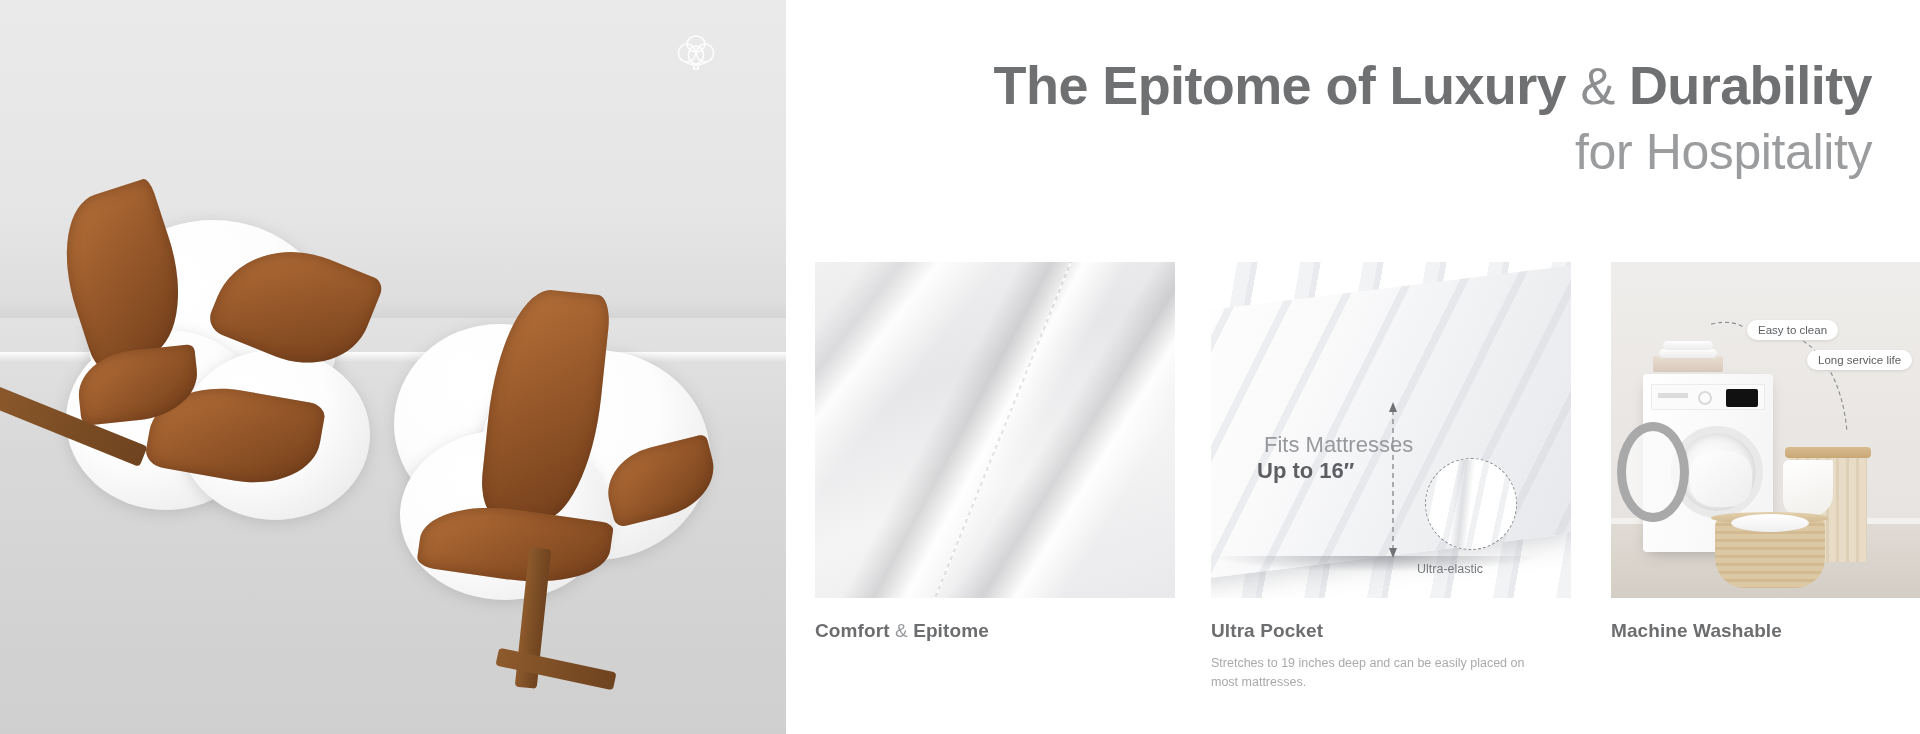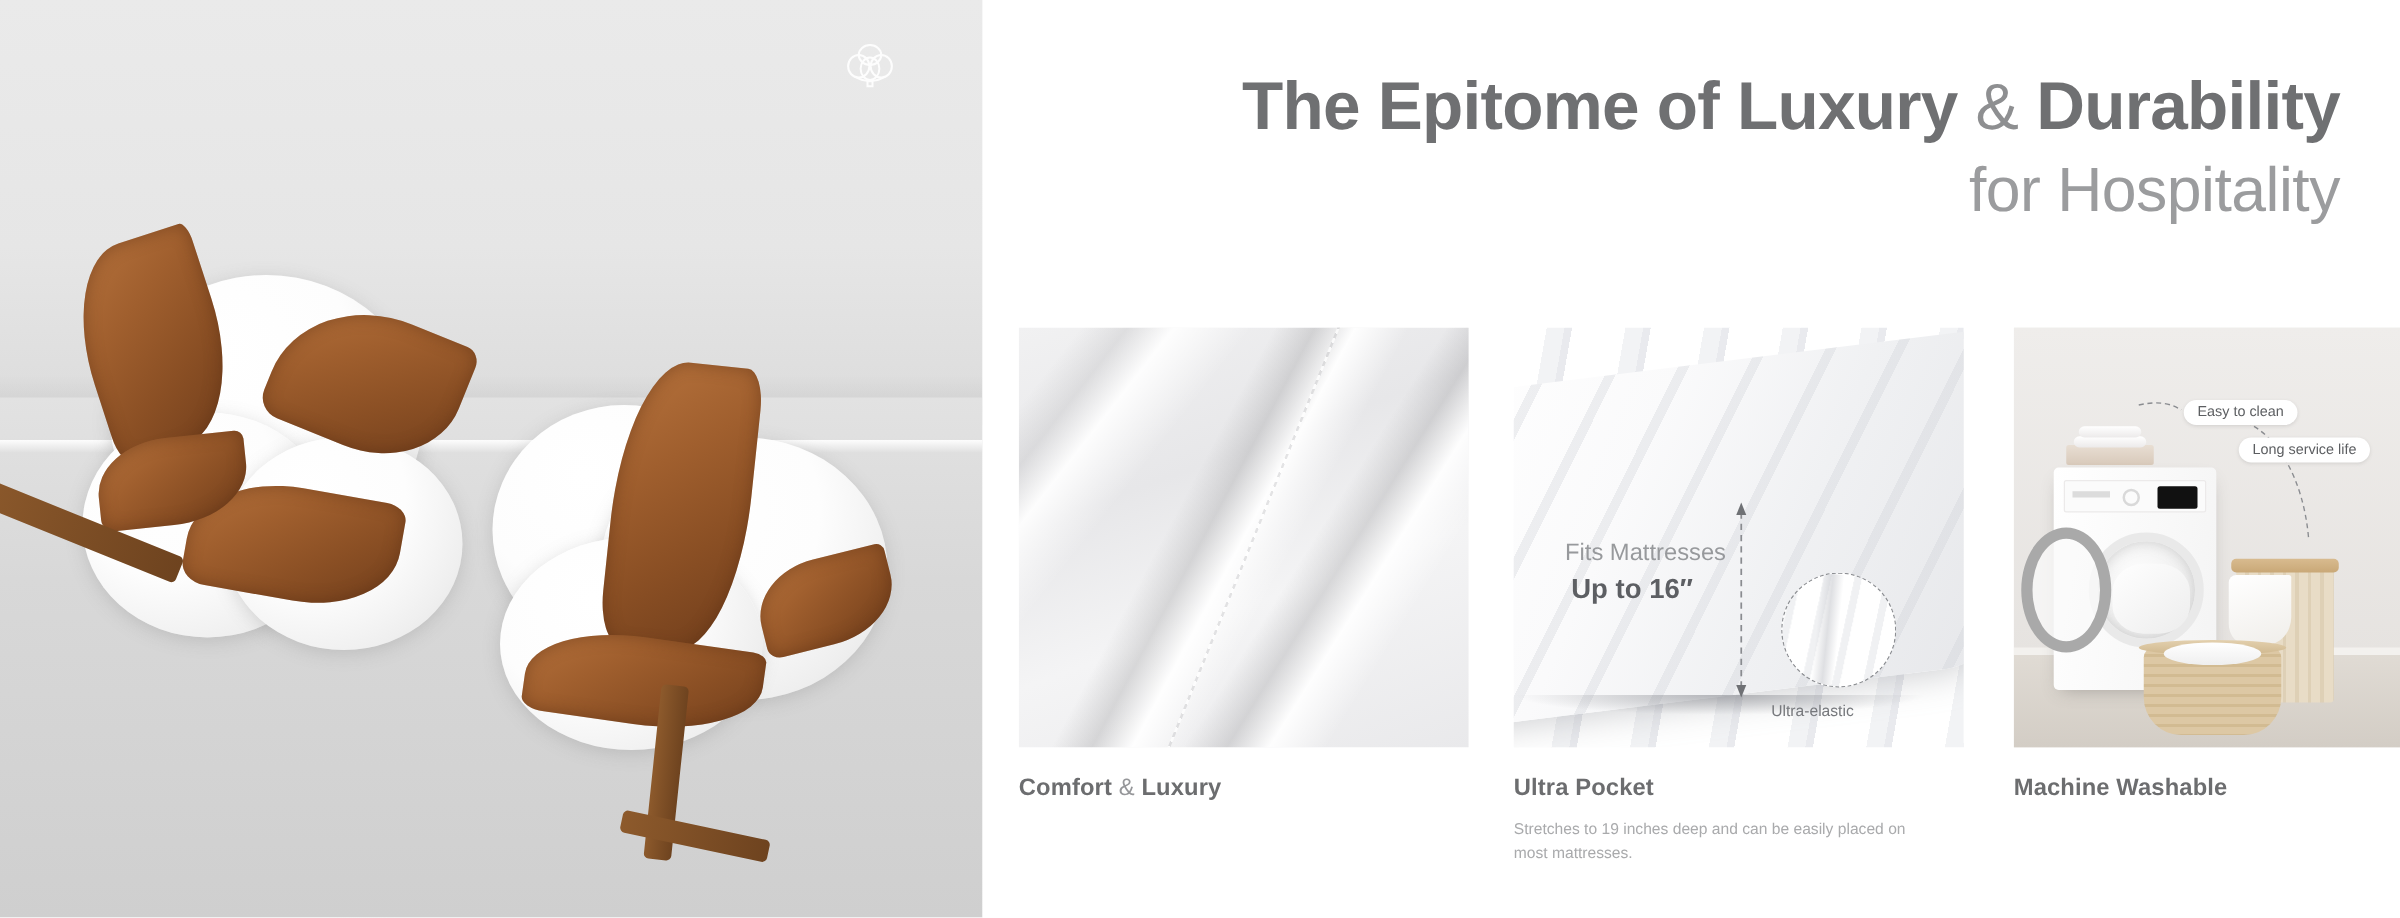--- a/index.html
+++ b/index.html
@@ -72,21 +72,21 @@
   .mattress-body { position:absolute; left:-70px; top:28px; width:460px; height:268px;
     border-radius:24px 30px 44px 26px;
     background:linear-gradient(115deg,#ffffff 0%,#fafafb 35%,#f0f1f3 62%,#e6e7ea 100%);
     box-shadow:0 18px 30px -16px rgba(140,142,148,.45);
     transform:skewY(-7deg); }
   .mattress-stripes { position:absolute; inset:0; border-radius:24px 30px 44px 26px;
     background:repeating-linear-gradient(118deg, rgba(255,255,255,0) 0 22px, rgba(205,208,214,.32) 22px 30px, rgba(255,255,255,0) 30px 52px); }
   .m-corner-shadow { position:absolute; left:0px; bottom:26px; width:330px; height:16px;
     background:radial-gradient(ellipse at 50% 0%, rgba(130,132,138,.55), rgba(130,132,138,0) 70%); }
 
-  .fits-label { position:absolute; left:41px; top:170px; font-size:19px; color:#97999c; }
+  .fits-label { position:absolute; left:53px; top:170px; font-size:22px; color:#97999c; }
   .upto-label { position:absolute; left:46px; top:196px; font-size:22px; font-weight:700; color:#5d5f63; }
 
   .dim-arrow { position:absolute; left:176px; top:138px; width:12px; height:160px; }
   .dashed-circle { position:absolute; left:214px; top:196px; width:92px; height:92px;
     border:1.5px dashed #8d8f93; border-radius:50%; overflow:hidden;
     background:repeating-linear-gradient(102deg,#ffffff 0 9px,#f0f1f3 9px 15px,#ffffff 15px 24px); }
   .dc-fold { position:absolute; left:30%; top:0; width:18px; height:100%;
     background:linear-gradient(90deg,rgba(255,255,255,0),rgba(190,192,198,.5),rgba(255,255,255,0));
     transform:rotate(6deg); }
   .ultra-label { position:absolute; left:206px; top:300px; width:110px; text-align:left;
@@ -130,21 +130,21 @@
     background:repeating-linear-gradient(180deg,#ddc8a4 0 5px,#d2bb92 5px 8px);
     border-radius:8px 8px 30px 30px; }
   .basket-round-lip { position:absolute; left:-4px; top:-6px; width:118px; height:12px; border-radius:50%;
     background:linear-gradient(180deg,#e3d0ae,#cfb78d); }
   .basket-round-cloth { position:absolute; left:16px; top:-4px; width:78px; height:18px; border-radius:50%;
     background:linear-gradient(180deg,#ffffff,#efefef); }
 
   .pill { position:absolute; background:#fff; border-radius:14px; padding:4px 11px;
     font-size:11.5px; color:#5c5e61; box-shadow:0 1px 3px rgba(100,100,100,.18); white-space:nowrap; }
   .pill.p1 { left:136px; top:58px; }
-  .pill.p2 { left:180px; top:88px; }
+  .pill.p2 { left:196px; top:88px; }
   .lead-svg { position:absolute; inset:0; pointer-events:none; }
 </style>
 </head>
 <body>
 
 <div class="stage">
 
   <div class="left-panel">
     <div class="lp-wall"></div>
     <div class="lp-shadowband"></div>
@@ -203,21 +203,21 @@
     <div class="cards">
 
       <div class="card c1">
         <div class="card-img">
           <div class="fabric"></div>
           <div class="fabric-seam"></div>
         </div>
         <div class="card-title">
           <span class="b">Comfort</span>
           <span class="amp">&amp;</span>
-          <span class="b">Luxury</span>
+          <span class="b">Epitome</span>
         </div>
       </div>
 
       <div class="card c2">
         <div class="card-img">
           <div class="mattress-bg"></div>
           <div class="mattress-body">
             <div class="mattress-stripes"></div>
           </div>
           <div class="m-corner-shadow"></div>

